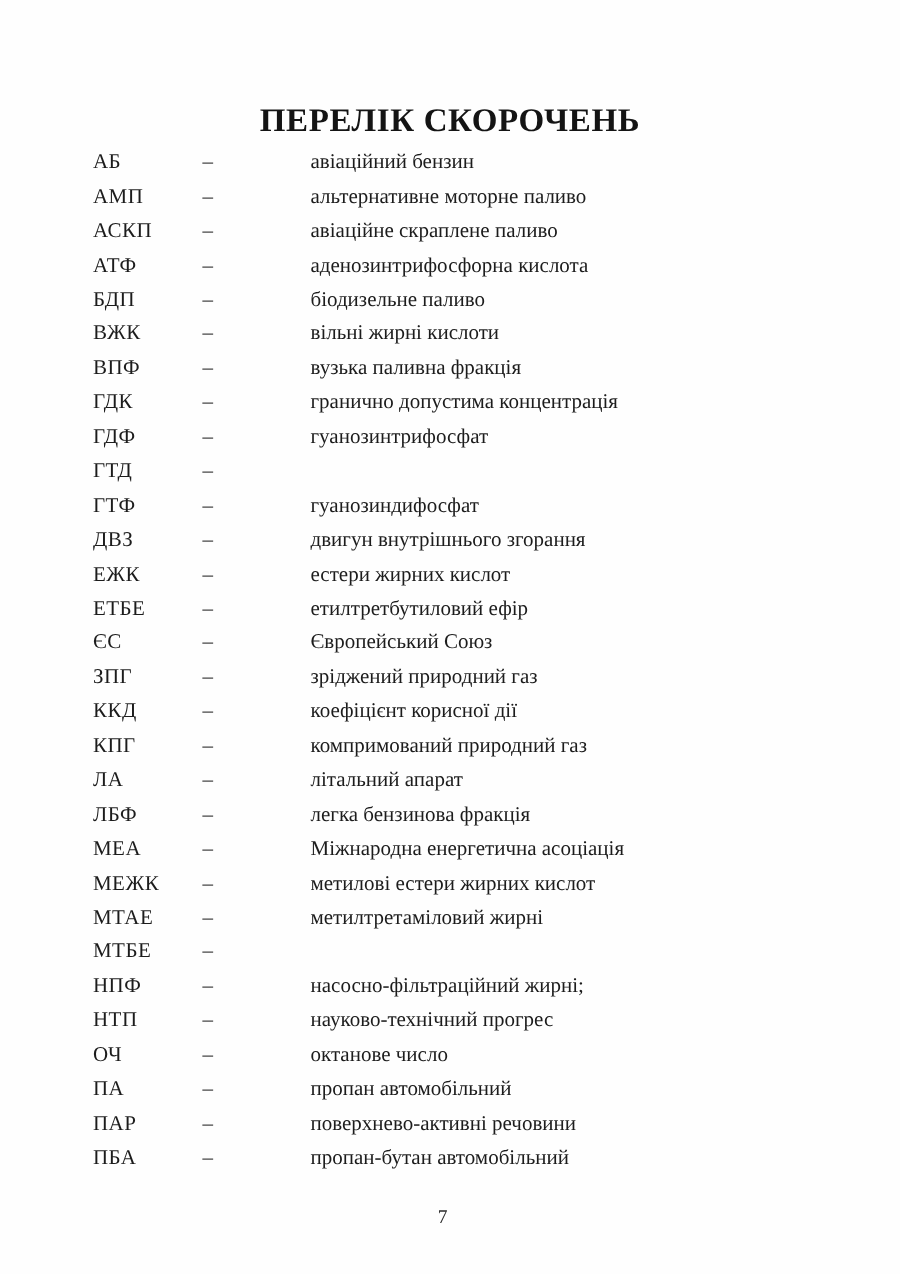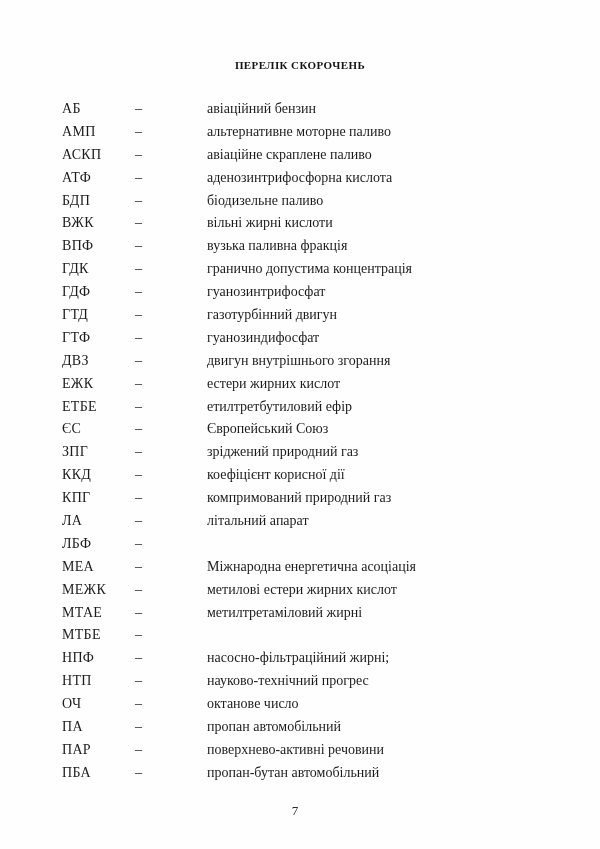--- a/index.html
+++ b/index.html
@@ -15,21 +15,21 @@
     font-family: "Liberation Serif", "DejaVu Serif", serif;
     color: #1c1c1c;
     overflow: hidden;
   }
   .page-title {
     position: absolute;
     top: 52px;
     left: 0;
     width: 100%;
     text-align: center;
-    font-size: 11px;
+    font-size: 22px;
     font-weight: bold;
     letter-spacing: 0.4px;
     color: #141414;
   }
   .abbr-list {
     position: absolute;
     top: 98px;
     left: 0;
     width: 100%;
   }
@@ -123,21 +123,20 @@
 
       <div class="abbr-row">
         <span class="abbr-term">ГДФ</span>
         <span class="abbr-dash">–</span>
         <span class="abbr-def">гуанозинтрифосфат</span>
       </div>
 
       <div class="abbr-row">
         <span class="abbr-term">ГТД</span>
         <span class="abbr-dash">–</span>
-        <span class="abbr-def">газотурбінний двигун</span>
       </div>
 
       <div class="abbr-row">
         <span class="abbr-term">ГТФ</span>
         <span class="abbr-dash">–</span>
         <span class="abbr-def">гуанозиндифосфат</span>
       </div>
 
       <div class="abbr-row">
         <span class="abbr-term">ДВЗ</span>
@@ -183,20 +182,21 @@
 
       <div class="abbr-row">
         <span class="abbr-term">ЛА</span>
         <span class="abbr-dash">–</span>
         <span class="abbr-def">літальний апарат</span>
       </div>
 
       <div class="abbr-row">
         <span class="abbr-term">ЛБФ</span>
         <span class="abbr-dash">–</span>
+        <span class="abbr-def">легка бензинова фракція</span>
       </div>
 
       <div class="abbr-row">
         <span class="abbr-term">МЕА</span>
         <span class="abbr-dash">–</span>
         <span class="abbr-def">Міжнародна енергетична асоціація</span>
       </div>
 
       <div class="abbr-row">
         <span class="abbr-term">МЕЖК</span>

